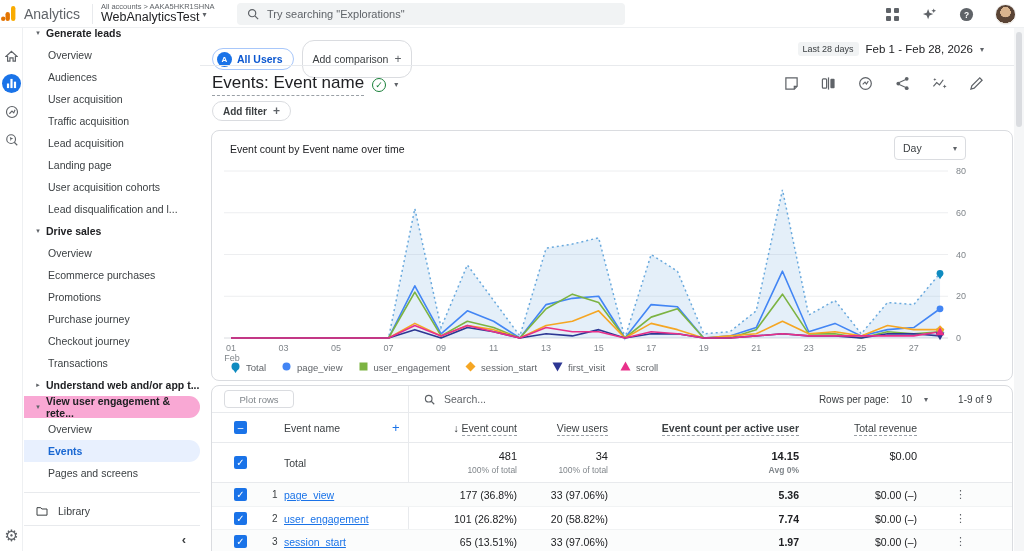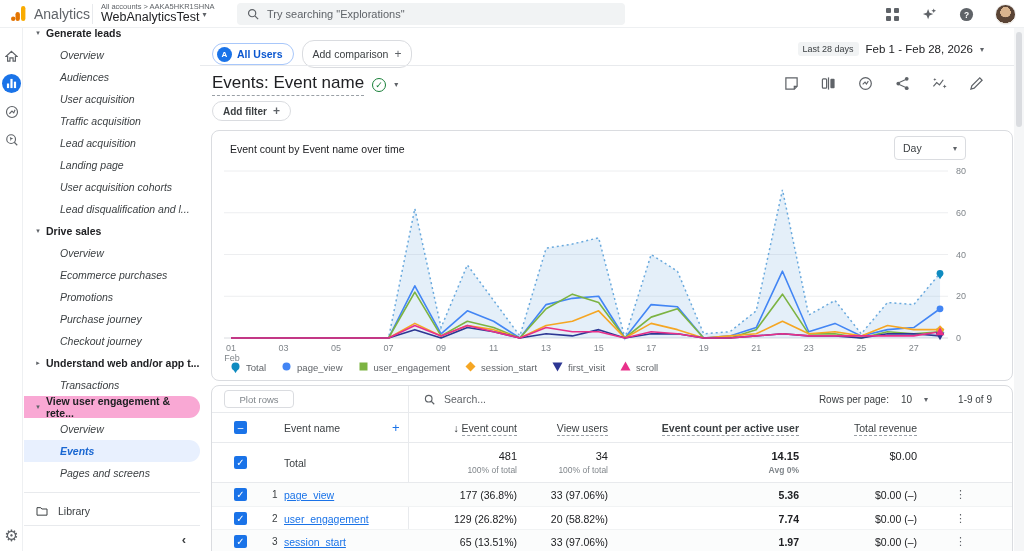--- a/index.html
+++ b/index.html
@@ -1,21 +1,21 @@
 <!DOCTYPE html>
 <html><head>
 <meta charset="utf-8">
 <style>
   * { margin:0; padding:0; box-sizing:border-box; }
   body { font-family:"Liberation Sans","DejaVu Sans",sans-serif; background:#fff; }
   .page { position:relative; width:1024px; height:551px; background:#fff; overflow:hidden; }
 
   
   .topbar { position:absolute; top:0; left:0; right:0; height:28px; background:#fff; border-bottom:1px solid #EEF0F2; display:flex; align-items:center; z-index:20; }
-  .logo-wrap { display:flex; align-items:center; gap:7px; padding-left:10px; width:92px; }
+  .logo-wrap { display:flex; align-items:center; gap:7px; width:92px; }
   .logo-name { font-size:14px; color:#5F6368; }
   .tb-divider { width:1px; height:20px; background:#E8EAED; }
   .acct { padding-left:8px; line-height:1.1; }
   .acct-crumb { font-size:7.5px; color:#5F6368; }
   .acct-prop { font-size:12.5px; color:#202124; display:flex; align-items:flex-start; gap:3px; }
   .caret { font-size:8px; color:#5F6368; }
   .searchbox { position:absolute; left:237px; top:3px; width:388px; height:22px; background:#F1F3F4; border-radius:4px; display:flex; align-items:center; gap:8px; padding:0 10px; }
   .searchbox .ph { font-size:11px; color:#5F6368; }
   .tb-right { position:absolute; right:8px; top:0; height:28px; display:flex; align-items:center; gap:21px; }
   .tb-ic { width:16px; height:16px; display:flex; align-items:center; justify-content:center; color:#5F6368; }
@@ -26,36 +26,36 @@
   .rail-ic { position:absolute; left:2px; width:19px; height:19px; display:flex; align-items:center; justify-content:center; color:#5F6368; }
   .rail-ic.sel { background:#1A73E8; border-radius:50%; color:#fff; }
 
   
   .sidenav { position:absolute; left:24px; top:28px; bottom:0; width:176px; background:#fff; overflow:hidden; z-index:9; }
   .nav-list { margin-top:-6px; }
   .nav-row { height:22px; display:flex; align-items:center; font-size:10.5px; color:#3C4043; cursor:pointer; position:relative; }
   .nav-row .arr { width:10px; margin-left:9px; font-size:7px; color:#5F6368; text-align:center; }
   .nav-row.hdr { font-weight:700; color:#202124; }
   .nav-row.hdr .lbl { margin-left:3px; }
-  .nav-row.child .lbl { margin-left:36px;font-style:italic; }
+  .nav-row.child .lbl { margin-left:24px; }
   .nav-row.hl { background:#f9a8d4; border-radius:0 16px 16px 0; }
   .nav-row.sel { background:#E8F0FE; border-radius:0 16px 16px 0; }
   .nav-row.sel .lbl { color:#1967D2; font-weight:700; }
   .nav-div { height:1px; background:#E8EAED; margin:8px 0 6px 0; }
   .nav-lib { height:24px; display:flex; align-items:center; gap:10px; font-size:10.5px; color:#3C4043; padding-left:12px; }
   .nav-bottom { position:absolute; bottom:0; left:0; right:0; height:26px; border-top:1px solid #E8EAED; }
   .collapse { position:absolute; right:14px; bottom:4px; font-size:13px; font-weight:700; color:#3C4043; }
 
   
   .main { position:absolute; left:200px; top:28px; right:10px; bottom:0; background:#fff; }
   .chips-row { position:absolute; left:12px; top:12px; display:flex; gap:8px; align-items:center; }
   .chip-user { display:flex; align-items:center; gap:5px; height:22px; padding:0 10px 0 4px; border:1px solid #A8C7FA; border-radius:12px; background:#fff; }
   .chip-user .badge { width:15px; height:15px; border-radius:50%; background:#1A73E8; color:#fff; font-size:8px; font-weight:700; display:flex; align-items:center; justify-content:center; }
   .chip-user .t { font-size:10.5px; font-weight:700; color:#0B57D0; }
-  .chip-add { display:flex; align-items:center; gap:6px; height:28px; padding:0 10px; border:1px solid #DADCE0; border-radius:12px; font-size:10.5px; color:#3C4043; background:#fff; }
+  .chip-add { display:flex; align-items:center; gap:6px; height:38px; padding:0 10px; border:1px solid #DADCE0; border-radius:12px; font-size:10.5px; color:#3C4043; background:#fff; }
   .plus { color:#5F6368; font-size:12px; }
   .date-wrap { position:absolute; right:30px; top:14px; display:flex; align-items:center; gap:7px; }
   .date-preset { font-size:9px; color:#3C4043; background:#F1F3F4; padding:2px 5px; border-radius:3px; }
   .date-range { font-size:11.5px; color:#202124; }
   .hdiv { position:absolute; left:0; right:0; top:37px; height:1px; background:#E8EAED; }
 
   .title-row { position:absolute; left:12px; top:45px; display:flex; align-items:center; gap:8px;justify-content:space-between; }
   .rpt-title { font-size:17px; color:#202124; border-bottom:1px dashed #9AA0A6; padding-bottom:2px; }
   .ok-ic { width:14px; height:14px; border:1.4px solid #188038; border-radius:50%; color:#188038; font-size:9px; display:flex; align-items:center; justify-content:center; font-weight:700; }
   .hdr-icons { position:absolute; right:30px; top:48px; display:flex; gap:22px; color:#5F6368; }
@@ -226,26 +226,26 @@
         </div>
         <div class="nav-row child">
           <span class="lbl">Promotions</span>
         </div>
         <div class="nav-row child">
           <span class="lbl">Purchase journey</span>
         </div>
         <div class="nav-row child">
           <span class="lbl">Checkout journey</span>
         </div>
+        <div class="nav-row child">
+          <span class="lbl">Transactions</span>
+        </div>
         <div class="nav-row hdr">
           <span class="arr">▸</span>
           <span class="lbl">Understand web and/or app t...</span>
-        </div>
-        <div class="nav-row child">
-          <span class="lbl">Transactions</span>
         </div>
         <div class="nav-row hdr hl">
           <span class="arr">▾</span>
           <span class="lbl">View user engagement &amp; rete...</span>
         </div>
         <div class="nav-row child">
           <span class="lbl">Overview</span>
         </div>
         <div class="nav-row child sel">
           <span class="lbl">Events</span>
@@ -461,21 +461,21 @@
             <span class="val r-ec">177 (36.8%)</span>
             <span class="val r-tu">33 (97.06%)</span>
             <span class="val r-pu">5.36</span>
             <span class="val r-rev">$0.00 (–)</span>
             <span class="kebab">⋮</span>
           </div>
           <div class="trow">
             <span class="checkbox">✓</span>
             <span class="idx">2</span>
             <span class="nm">user_engagement</span>
-            <span class="val r-ec">129 (26.82%)</span>
+            <span class="val r-ec">101 (26.82%)</span>
             <span class="val r-tu">20 (58.82%)</span>
             <span class="val r-pu">7.74</span>
             <span class="val r-rev">$0.00 (–)</span>
             <span class="kebab">⋮</span>
           </div>
           <div class="trow">
             <span class="checkbox">✓</span>
             <span class="idx">3</span>
             <span class="nm">session_start</span>
             <span class="val r-ec">65 (13.51%)</span>

